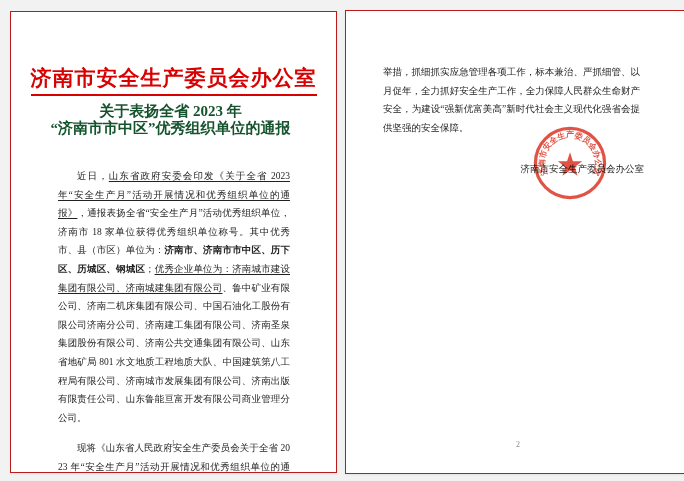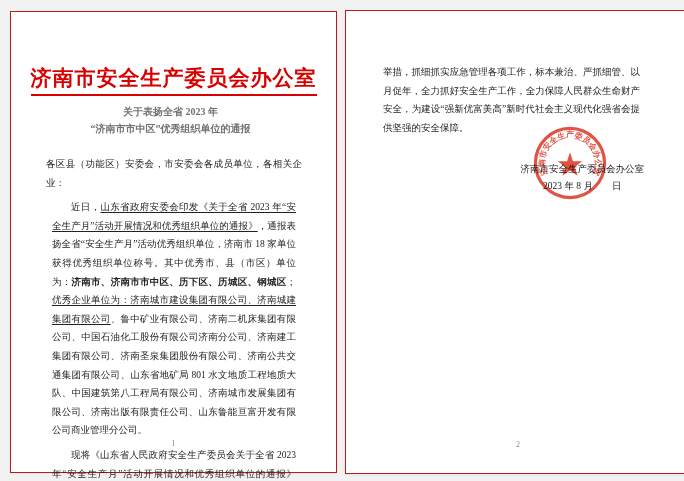--- a/index.html
+++ b/index.html
@@ -20,30 +20,30 @@
     position:absolute;top:52px;left:0;right:0;text-align:center;
   }
   .org-title span{
     display:inline-block;
     font-size:21px;font-weight:bold;color:#d80000;letter-spacing:1px;
     border-bottom:2px solid #d80000;padding-bottom:2px;
     white-space:nowrap;
   }
   .doc-title{
     position:absolute;top:91px;left:0;right:6px;text-align:center;
-    font-size:10px;font-weight:bold;line-height:17px;color:#737373;
+    font-size:15px;font-weight:bold;line-height:17px;color:#14532d;
   }
   .body-text{
     position:absolute;left:35px;width:256px;
     font-size:9.5px;line-height:18.6px;
     text-align:justify;word-break:break-all;color:#222;
   }
   #page1 .body-text{top:143px;}
   #page2 .body-text{top:52px;left:37px;width:257px;}
-  .para{text-indent:19px;margin:6px;}
+  .para{text-indent:19px;margin:12px;}
   .no-indent{text-indent:0;margin:0;}
   .run-underline{text-decoration:underline;text-underline-offset:2px;}
   .run-bold{font-weight:bold;}
 
   .page-number{
     position:absolute;bottom:24px;left:0;right:0;text-align:center;
     font-size:8px;color:#8a8a8a;
   }
 
   .signature{
@@ -60,35 +60,33 @@
 
 <div class="page" id="page1">
   <div class="org-title">
     <span>济南市安全生产委员会办公室</span>
   </div>
   <div class="doc-title">
     <div>关于表扬全省 2023 年</div>
     <div>“济南市市中区”优秀组织单位的通报</div>
   </div>
   <div class="body-text">
-    <p class="no-indent">各区县（功能区）安委会，市安委会各成员单位，各相关企业：</p>
     <p class="para"><span>近日，</span><span class="run-underline">山东省政府安委会印发《关于全省 2023 年“安全生产月”活动开展情况和优秀组织单位的通报》</span><span>，通报表扬全省“安全生产月”活动优秀组织单位，济南市 18 家单位获得优秀组织单位称号。其中优秀市、县（市区）单位为：</span><span class="run-bold">济南市、济南市市中区、历下区、历城区、钢城区</span><span>；</span><span class="run-underline">优秀企业单位为：济南城市建设集团有限公司、济南城建集团有限公司</span><span>、鲁中矿业有限公司、济南二机床集团有限公司、中国石油化工股份有限公司济南分公司、济南建工集团有限公司、济南圣泉集团股份有限公司、济南公共交通集团有限公司、山东省地矿局 801 水文地质工程地质大队、中国建筑第八工程局有限公司、济南城市发展集团有限公司、济南出版有限责任公司、山东鲁能亘富开发有限公司商业管理分公司。</span></p>
     <p class="para"><span>现将《山东省人民政府安全生产委员会关于全省 2023 年“安全生产月”活动开展情况和优秀组织单位的通报》（鲁安发〔2023〕16 号）文件转发给你们，并对获奖单位予以通报表扬，希望各获奖单位认真贯彻落实市委、市政府决策部署，牢固树立安全发展理念，强化安全生产责任落实，以更加过硬的作风、更加扎实的</span></p>
   </div>
   <div class="page-number">1</div>
 </div>
 
 <div class="page" id="page2">
   <div class="body-text">
     <p class="no-indent">举措，抓细抓实应急管理各项工作，标本兼治、严抓细管、以月促年，全力抓好安全生产工作，全力保障人民群众生命财产安全，为建设“强新优富美高”新时代社会主义现代化强省会提供坚强的安全保障。</p>
   </div>
 
   <div class="signature">
     <div>济南市安全生产委员会办公室</div>
-    <div>2023 年 8 月　　日</div>
   </div>
 
   <svg class="seal" viewBox="0 0 100 100" aria-hidden="true">
     <circle cx="50" cy="50" r="45.5" fill="none" stroke="#dd3b2b" stroke-width="4.2"></circle>
     <path id="sealArc" d="M 21.5,67.5 A 33.5,33.5 0 1,1 78.5,67.5" fill="none"></path>
     <text font-size="10.5" fill="#dd3b2b" font-weight="bold" font-family="'Liberation Serif','DejaVu Serif',serif">
       <textPath href="#sealArc" startOffset="50%" text-anchor="middle">济南市安全生产委员会办公室</textPath>
     </text>
     <path fill="#dd3b2b" d="M50 36 L53.9 47.6 L66.1 47.8 L56.3 55.1 L59.9 66.8 L50 59.8 L40.1 66.8 L43.7 55.1 L33.9 47.8 L46.1 47.6 Z"></path>
   </svg>

